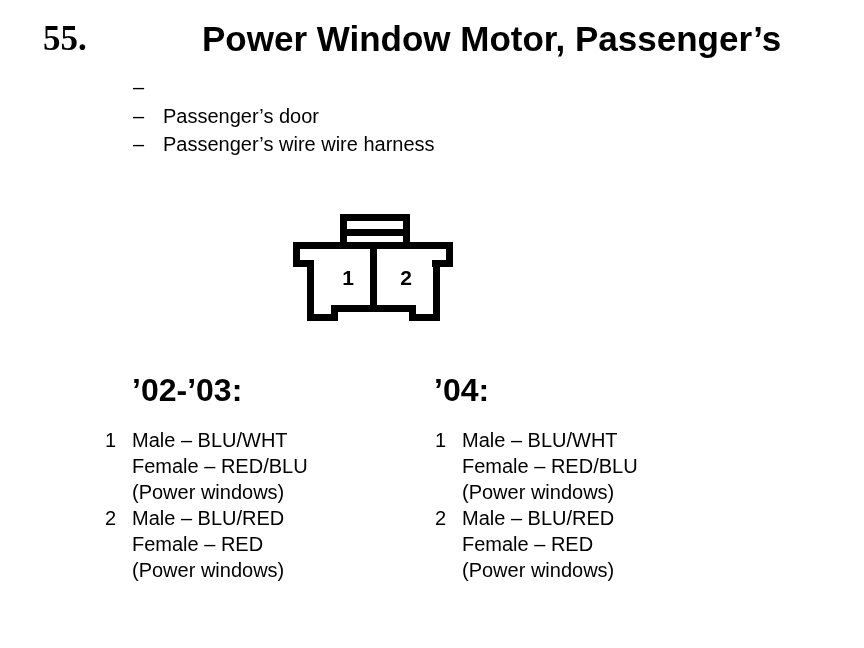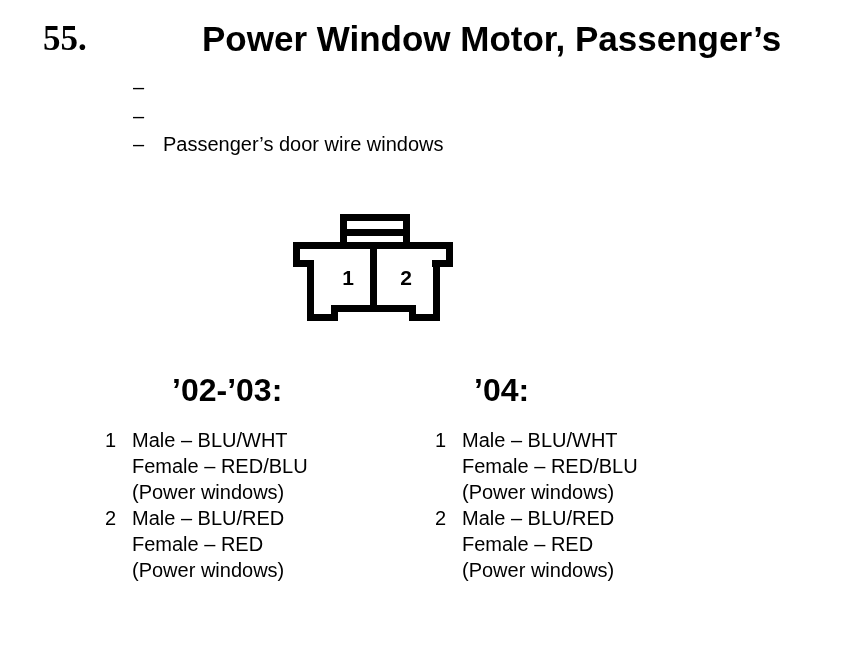--- a/index.html
+++ b/index.html
@@ -30,21 +30,21 @@
   .bullet .dash{display:inline-block;width:30px;flex:0 0 30px;}
   
   .connector-svg{position:absolute;left:280px;top:200px;}
   .connector-svg text{
     font-family:"Liberation Sans", sans-serif;
     font-size:21px;font-weight:bold;fill:#000000;
   }
   
   .section-heading{
     position:absolute;top:374px;
-    font-size:32px;font-weight:bold;line-height:32px;white-space:nowrap;margin-left:40px;
+    font-size:32px;font-weight:bold;line-height:32px;white-space:nowrap;
   }
   .heading-left{left:132px;}
   .heading-right{left:434px;}
   
   .pin-list{
     position:absolute;top:427px;
     font-size:20px;line-height:26px;
   }
   .list-left{left:105px;}
   .list-right{left:435px;}
@@ -58,24 +58,25 @@
 
   <span class="item-num">55.</span>
   <span class="title-text">Power Window Motor, Passenger’s</span>
 
   <ul class="bullets">
     <li class="bullet">
       <span class="dash">–</span>
     </li>
     <li class="bullet">
       <span class="dash">–</span>
+      <span>Passenger’s door</span>
     </li>
     <li class="bullet">
       <span class="dash">–</span>
-      <span>Passenger’s door wire windows</span>
+      <span>Passenger’s wire wire harness</span>
     </li>
   </ul>
 
   <svg class="connector-svg" width="200" height="135" viewBox="280 200 200 135" xmlns="http://www.w3.org/2000/svg">
     <g fill="#000000">
 
       <rect x="340" y="214" width="70" height="7"></rect>
       <rect x="340" y="229" width="70" height="7"></rect>
       <rect x="340" y="214" width="7" height="31"></rect>
       <rect x="403" y="214" width="7" height="31"></rect>

